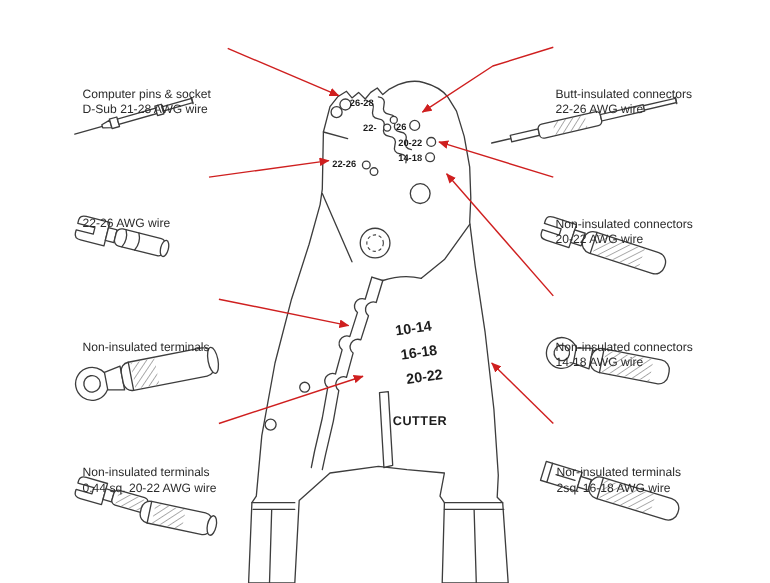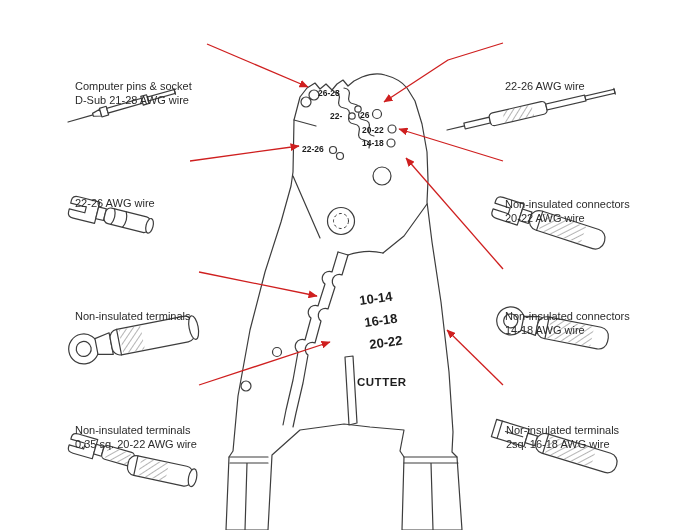--- a/index.html
+++ b/index.html
@@ -181,24 +181,25 @@
     <div>D-Sub 21-28 AWG wire</div>
   </div>
   <div class="lbl" style="left:75px; top:150px;">
     <div>22-26 AWG wire</div>
   </div>
   <div class="lbl" style="left:75px; top:263px;">
     <div>Non-insulated terminals</div>
   </div>
   <div class="lbl" style="left:75px; top:377px;">
     <div>Non-insulated terminals</div>
-    <div>0.35 sq. 20-22 AWG wire</div>
+    <div>0.44 sq. 20-22 AWG wire</div>
   </div>
 
   <div class="lbl" style="left:505px; top:33px;">
+    <div>Butt-insulated connectors</div>
     <div>22-26 AWG wire</div>
   </div>
   <div class="lbl" style="left:505px; top:151px;">
     <div>Non-insulated connectors</div>
     <div>20-22 AWG wire</div>
   </div>
   <div class="lbl" style="left:505px; top:263px;">
     <div>Non-insulated connectors</div>
     <div>14-18 AWG wire</div>
   </div>

